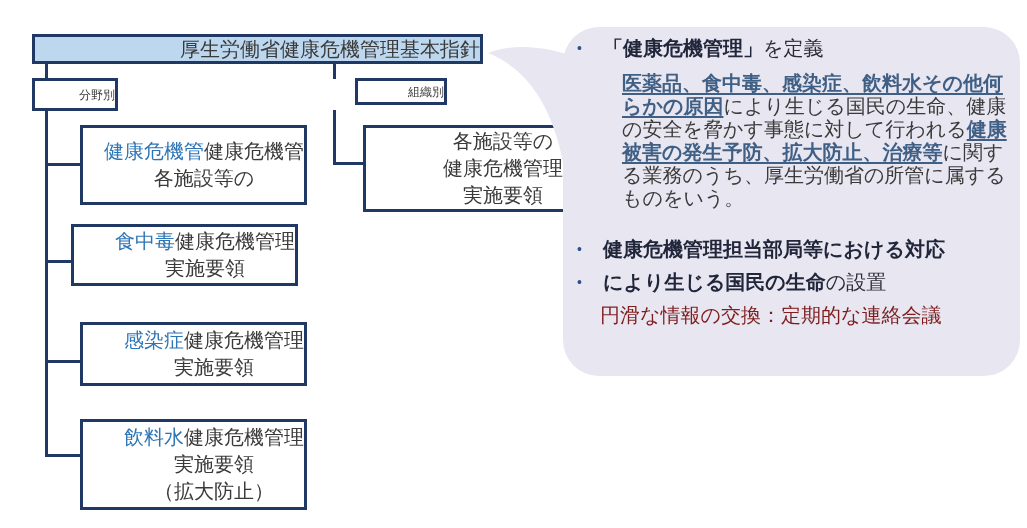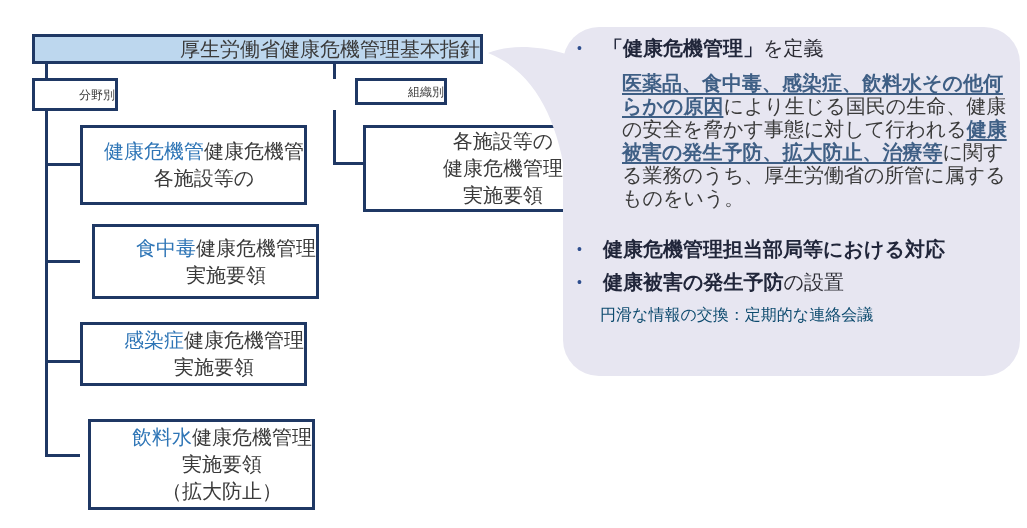--- a/index.html
+++ b/index.html
@@ -28,21 +28,21 @@
               font-size:20px;line-height:24px;color:#21263a;}
   .bullet-dot{color:#2e4e8e;font-size:14px;line-height:24px;width:26px;flex:0 0 26px;}
   .b-bold{font-weight:bold;font-family:Liberation Mono, monospace;}
   .b-rest{font-weight:normal;color:#2c2c34;text-align:right;}
 
   .def-para{position:absolute;left:622px;top:72px;width:397px;
             font-size:20px;line-height:23px;color:#3a3a3a;text-align:left;}
   .def-u{color:#3f5f85;font-weight:bold;text-decoration:underline;
          text-underline-offset:3px;}
 
-  .sub-line{position:absolute;font-size:16px;line-height:24px;color:#0c4a6e;}
+  .sub-line{position:absolute;font-size:20px;line-height:24px;color:#7f1d1d;}
 </style>
 </head>
 <body>
 
 <div id="stage">
 
   <div class="nbox titlebox" style="left:32px;top:34px;width:451px;height:30px;">
     <span>厚生労働省健康危機管理基本指針</span>
   </div>
 
@@ -63,35 +63,35 @@
   <div class="hline" style="left:45px;top:360px;width:35px;"></div>
   <div class="hline" style="left:45px;top:454px;width:35px;"></div>
 
   <div class="nbox" style="left:80px;top:125px;width:227px;height:80px;">
     <div>
       <span class="hl">健康危機管</span><span>健康危機管</span><br>
       <span>各施設等の</span>
     </div>
   </div>
 
-  <div class="nbox" style="left:92px;top:224px;width:227px;height:75px;">
+  <div class="nbox" style="left:71px;top:224px;width:227px;height:62px;">
     <div>
       <span class="hl">食中毒</span><span>健康危機管理</span><br>
       <span>実施要領</span>
     </div>
   </div>
 
   <div class="nbox" style="left:80px;top:322px;width:227px;height:64px;">
     <div>
       <span class="hl">感染症</span><span>健康危機管理</span><br>
       <span>実施要領</span>
     </div>
   </div>
 
-  <div class="nbox" style="left:88px;top:419px;width:227px;height:91px;">
+  <div class="nbox" style="left:80px;top:419px;width:227px;height:91px;">
     <div>
       <span class="hl">飲料水</span><span>健康危機管理</span><br>
       <span>実施要領</span><br>
       <span>（拡大防止）</span>
     </div>
   </div>
 
   <div class="vline" style="left:333px;top:110px;height:55px;"></div>
   <div class="hline" style="left:333px;top:162px;width:30px;"></div>
 
@@ -117,18 +117,18 @@
     <span class="def-u">医薬品、食中毒、感染症、飲料水その他何らかの原因</span><span>により生じる国民の生命、健康の安全を脅かす事態に対して行われる</span><span class="def-u">健康被害の発生予防、拡大防止、治療等</span><span>に関する業務のうち、厚生労働省の所管に属するものをいう。</span>
   </div>
 
   <div class="bullet-row" style="left:577px;top:237px;">
     <span class="bullet-dot">•</span>
     <span><span class="b-bold">健康危機管理担当部局等における対応</span><span class="b-rest"></span></span>
   </div>
 
   <div class="bullet-row" style="left:577px;top:270px;">
     <span class="bullet-dot">•</span>
-    <span><span class="b-bold">健康被害の発生予防</span><span class="b-rest">の設置</span></span>
+    <span><span class="b-bold">により生じる国民の生命</span><span class="b-rest">の設置</span></span>
   </div>
 
   <div class="sub-line" style="left:600px;top:303px;">円滑な情報の交換：定期的な連絡会議</div>
 
 </div>
 
 </body></html>

